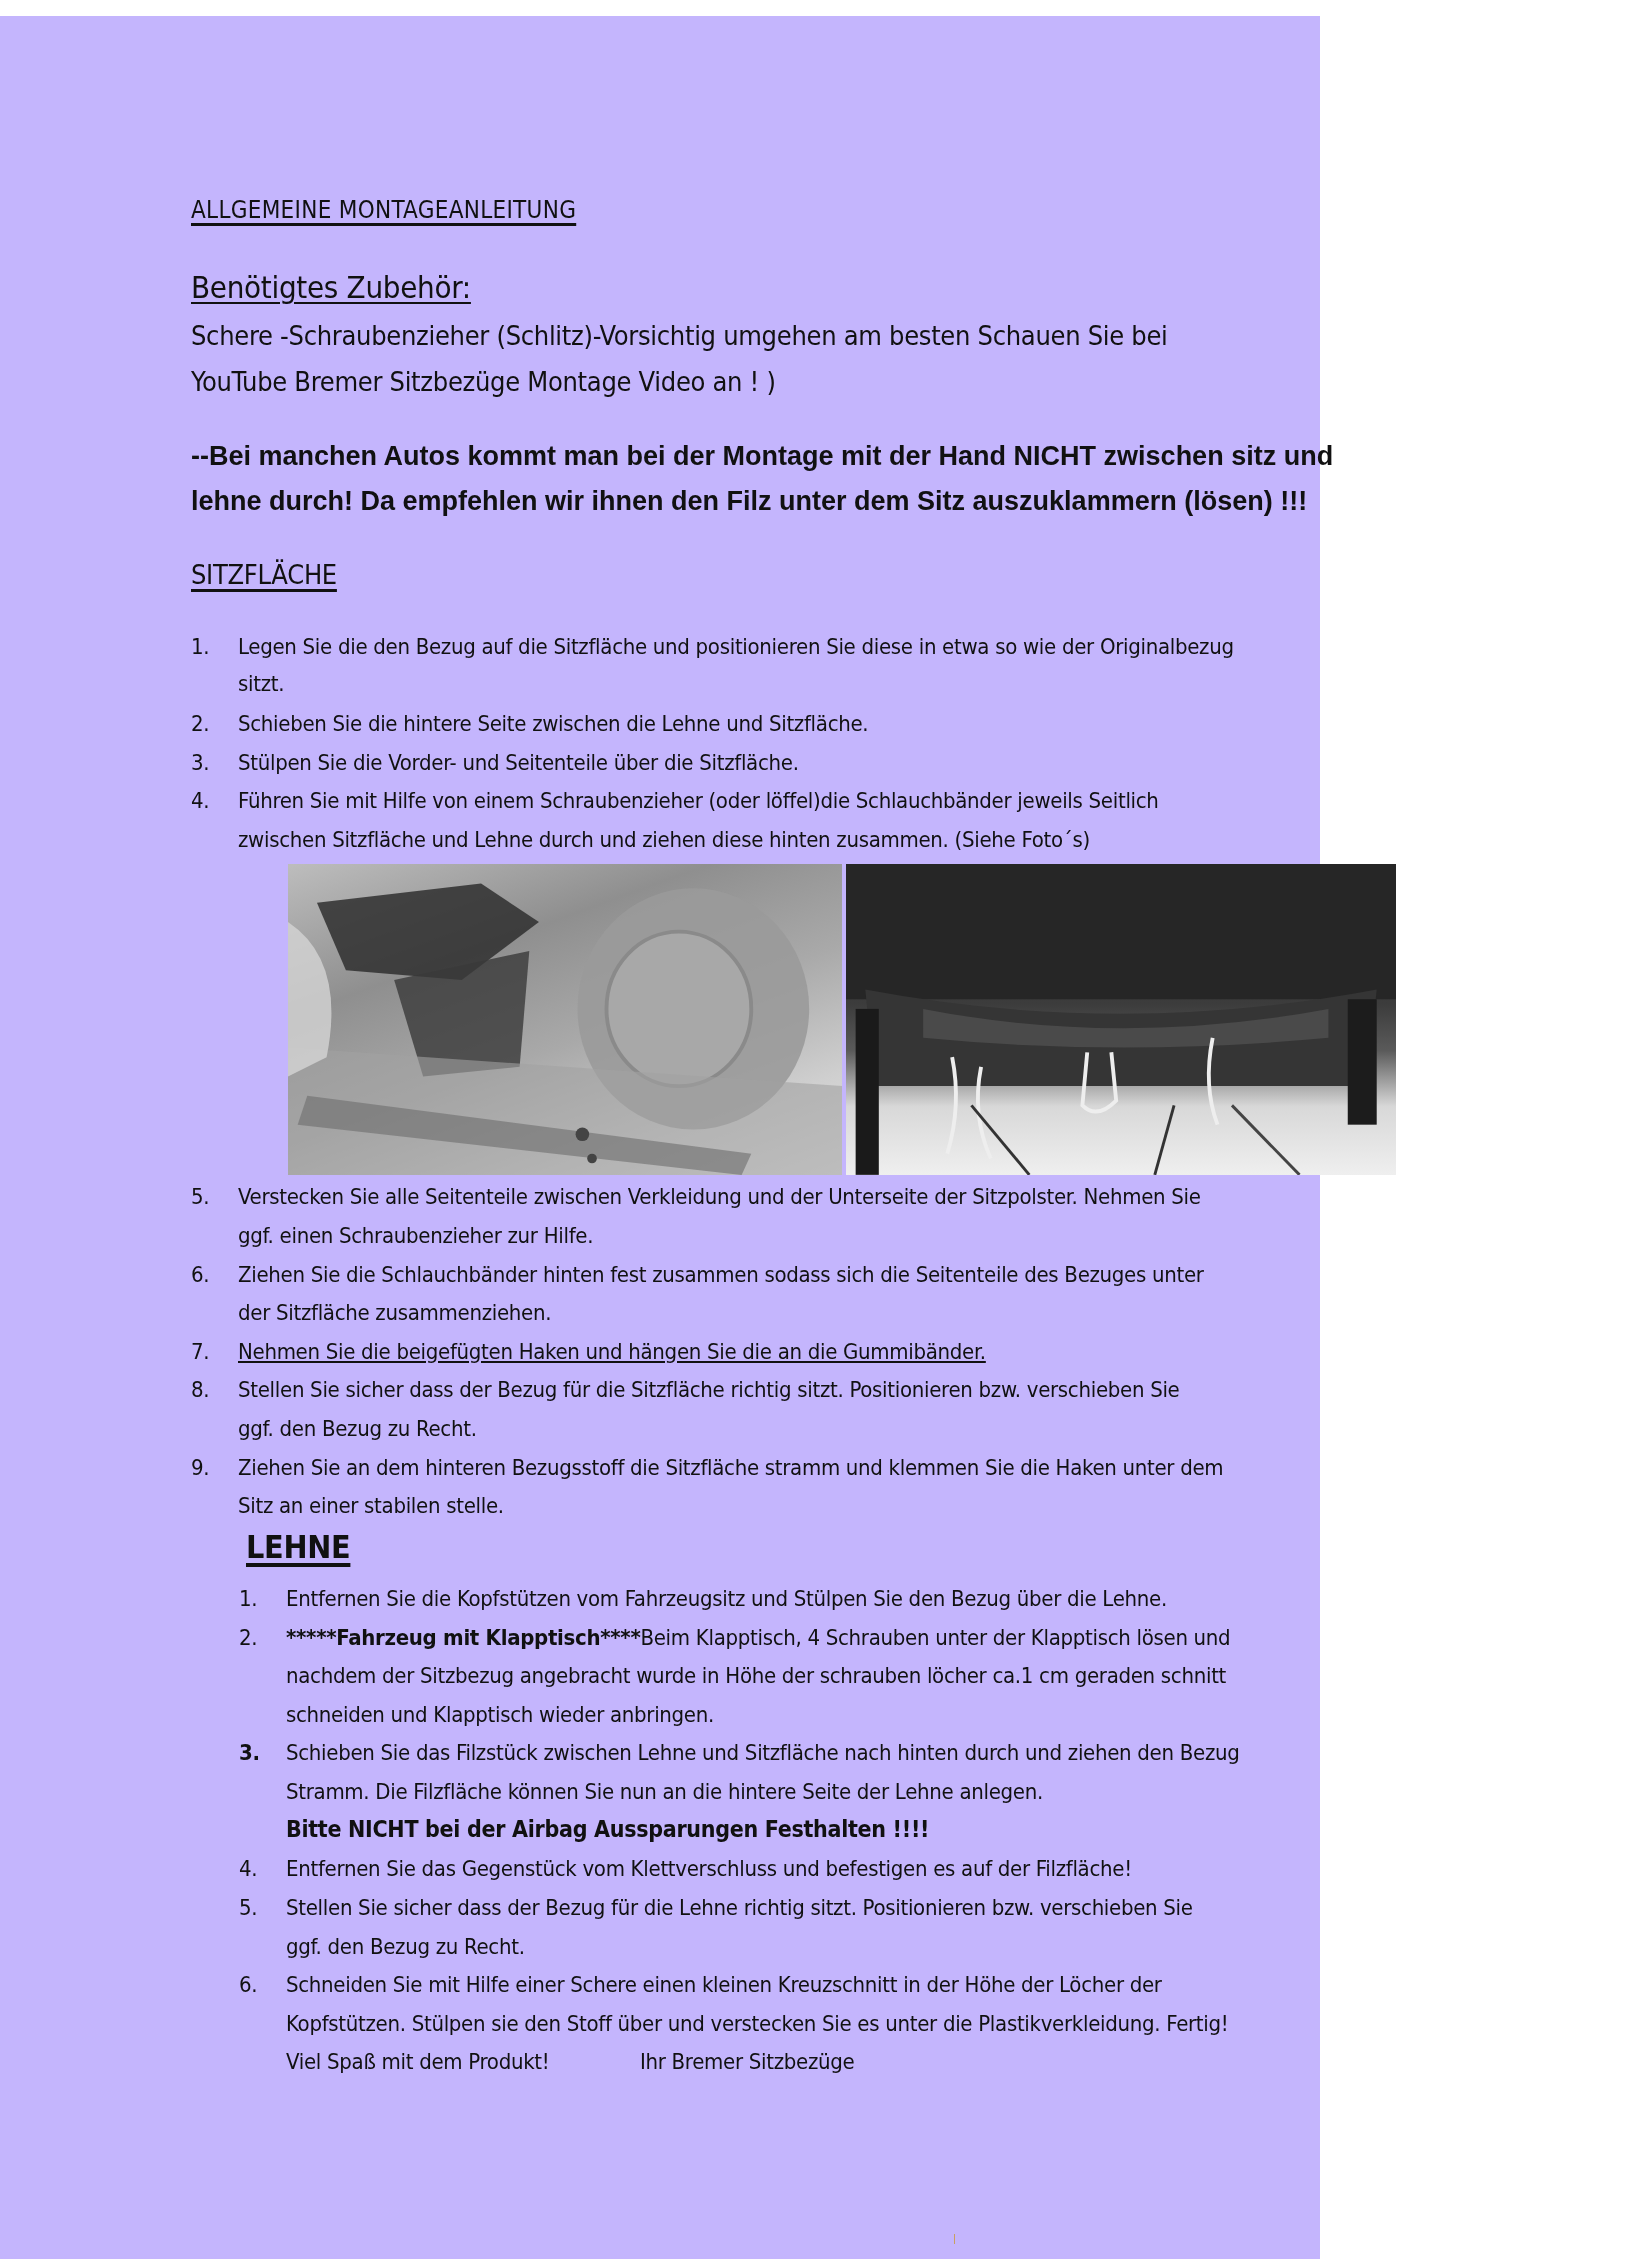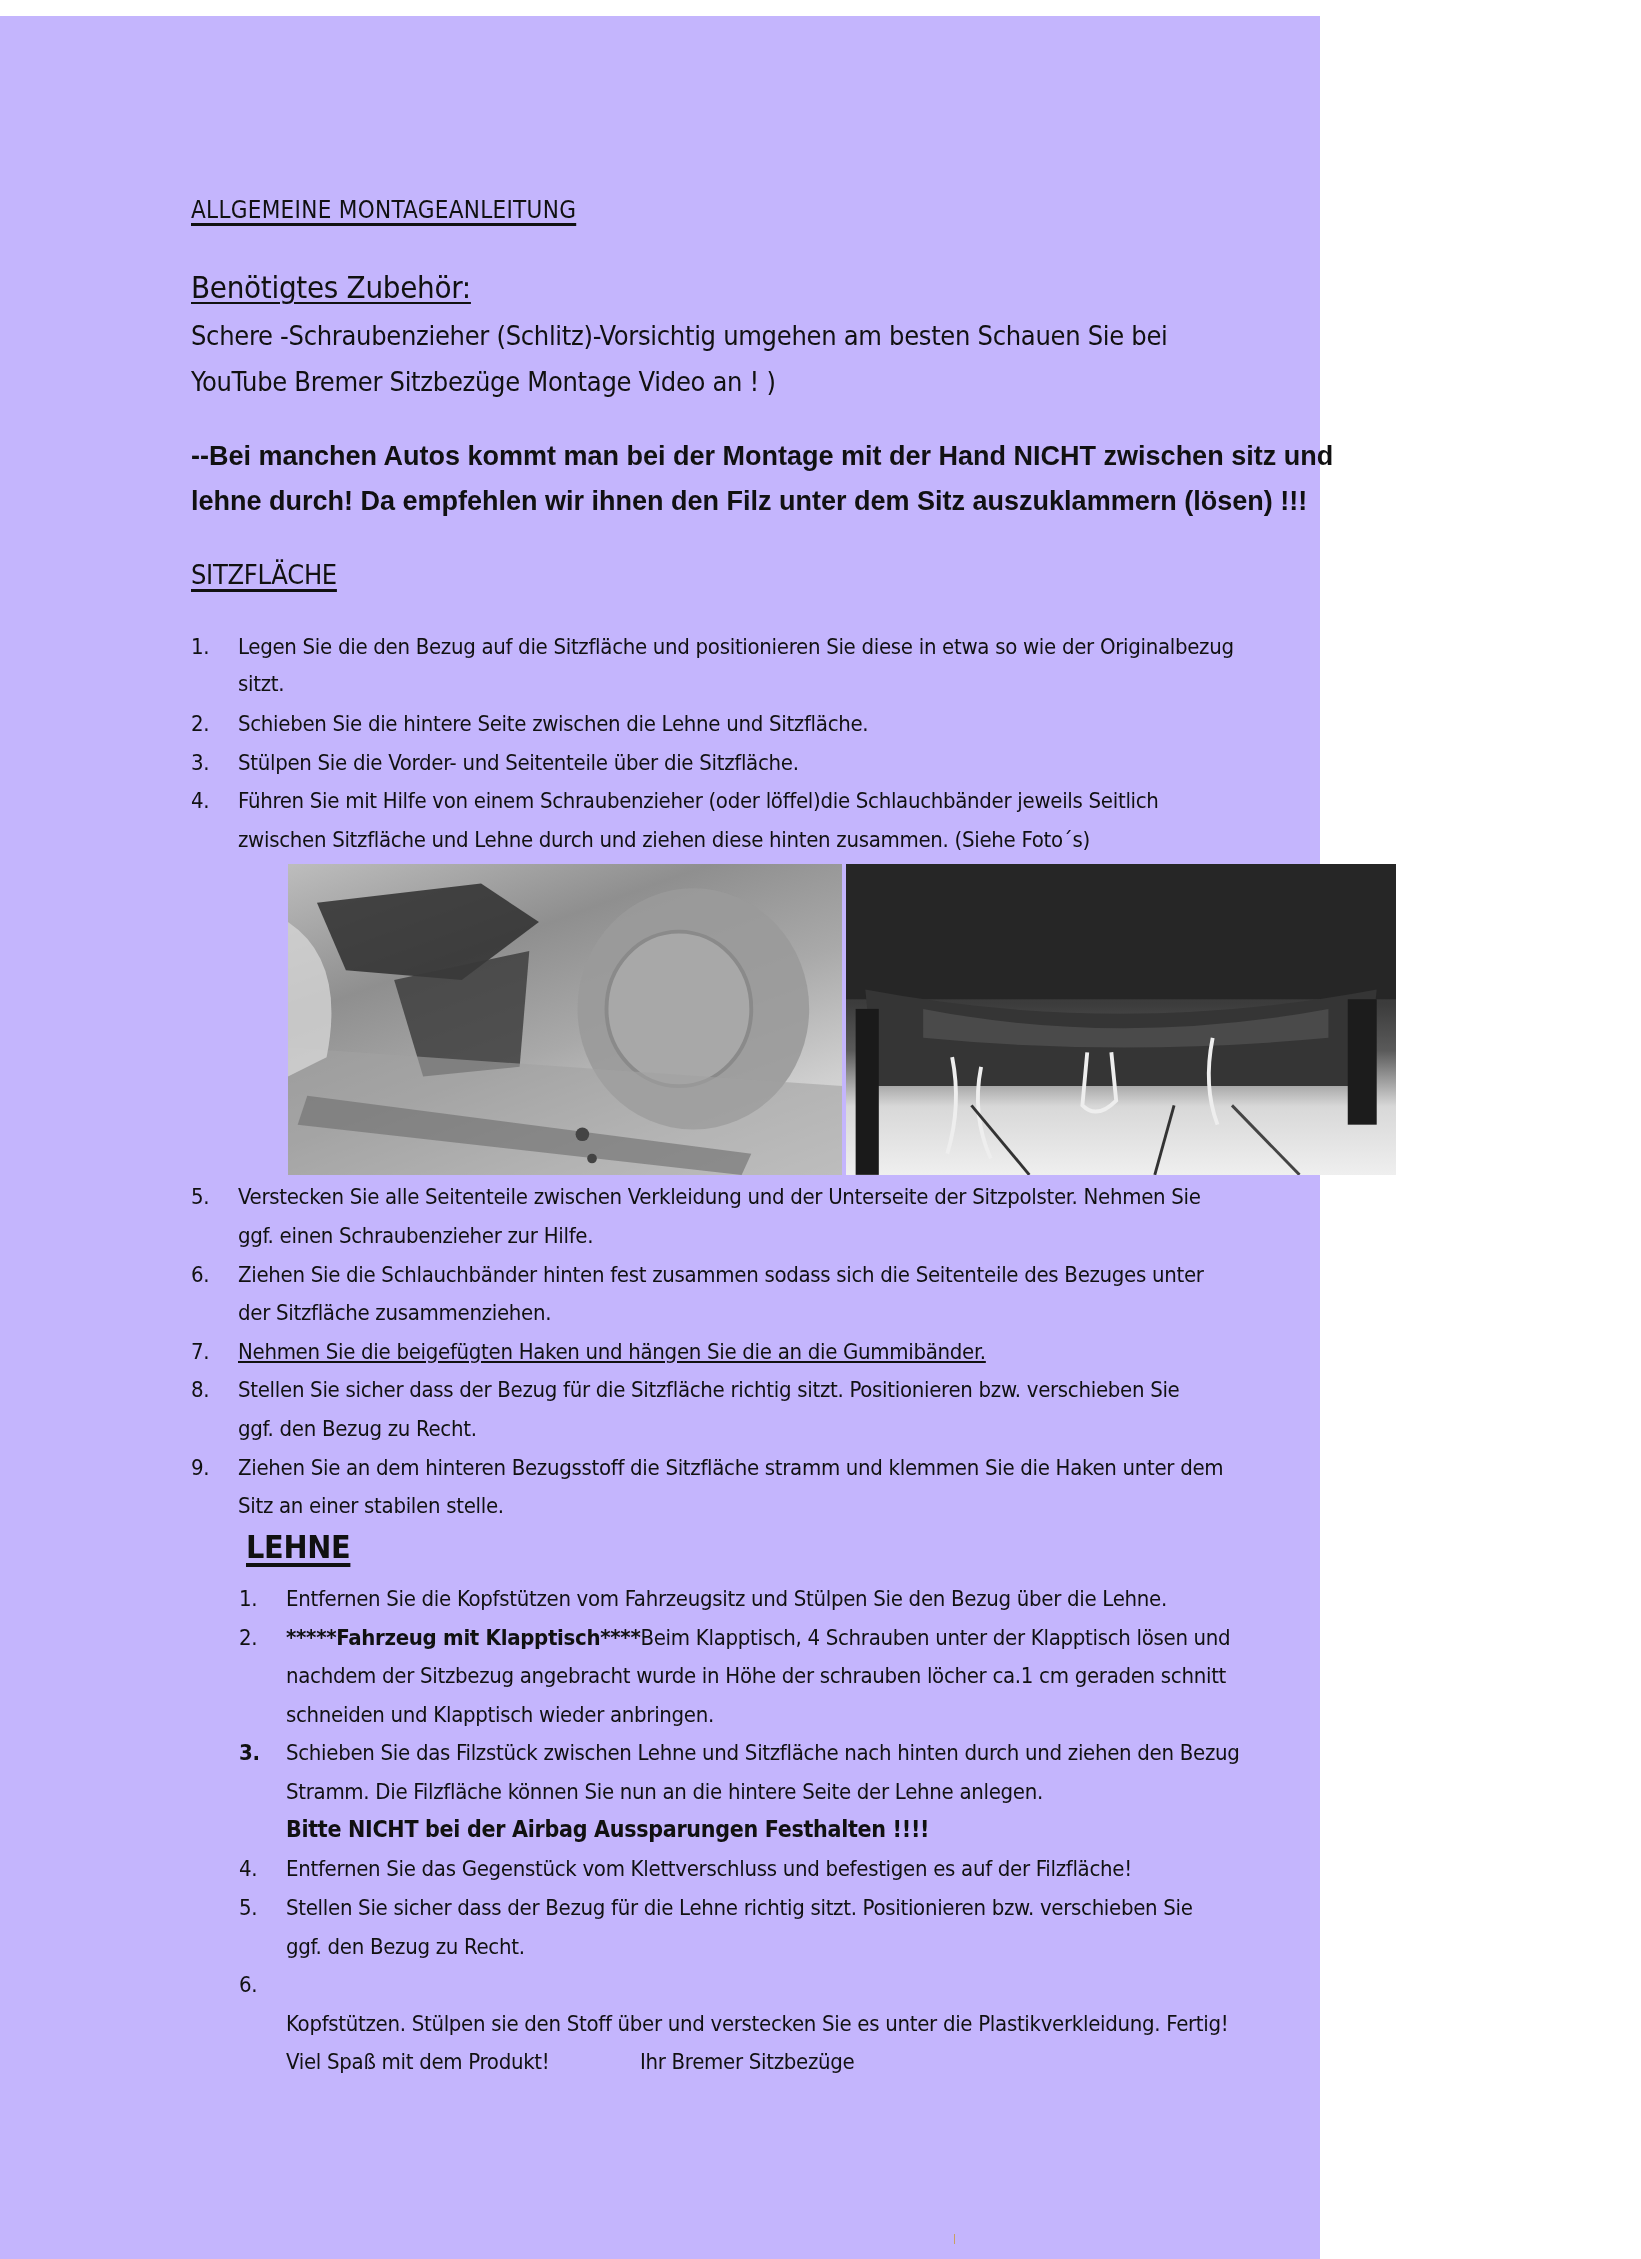--- a/index.html
+++ b/index.html
@@ -121,20 +121,21 @@
   <div class="abs hand" style="left:286px;top:1800px;font-size:23px;font-weight:bold;">Bitte NICHT  bei der Airbag Aussparungen Festhalten !!!!</div>
 
   <div class="abs hand num" style="left:239px;top:1840px;">4.</div>
   <div class="abs hand line" style="left:286px;top:1840px;">Entfernen Sie das Gegenstück vom Klettverschluss und befestigen es auf der Filzfläche!</div>
 
   <div class="abs hand num" style="left:239px;top:1879px;">5.</div>
   <div class="abs hand line" style="left:286px;top:1879px;">Stellen Sie sicher dass der Bezug für die Lehne richtig sitzt. Positionieren bzw. verschieben Sie</div>
   <div class="abs hand line" style="left:286px;top:1918px;">ggf. den Bezug zu Recht.</div>
 
   <div class="abs hand num" style="left:239px;top:1956px;">6.</div>
+  <div class="abs hand line" style="left:286px;top:1956px;">Schneiden Sie mit Hilfe einer Schere einen kleinen Kreuzschnitt in der Höhe der Löcher der</div>
   <div class="abs hand line" style="left:286px;top:1995px;">Kopfstützen. Stülpen sie den Stoff über und verstecken Sie es unter die Plastikverkleidung. Fertig!</div>
 
   <div class="abs hand line" style="left:286px;top:2033px;">Viel Spaß mit dem Produkt!</div>
   <div class="abs hand line" style="left:640px;top:2033px;">Ihr Bremer Sitzbezüge</div>
 
   <div class="speck"></div>
   <div class="footer-line"></div>
 </div>
 
 

